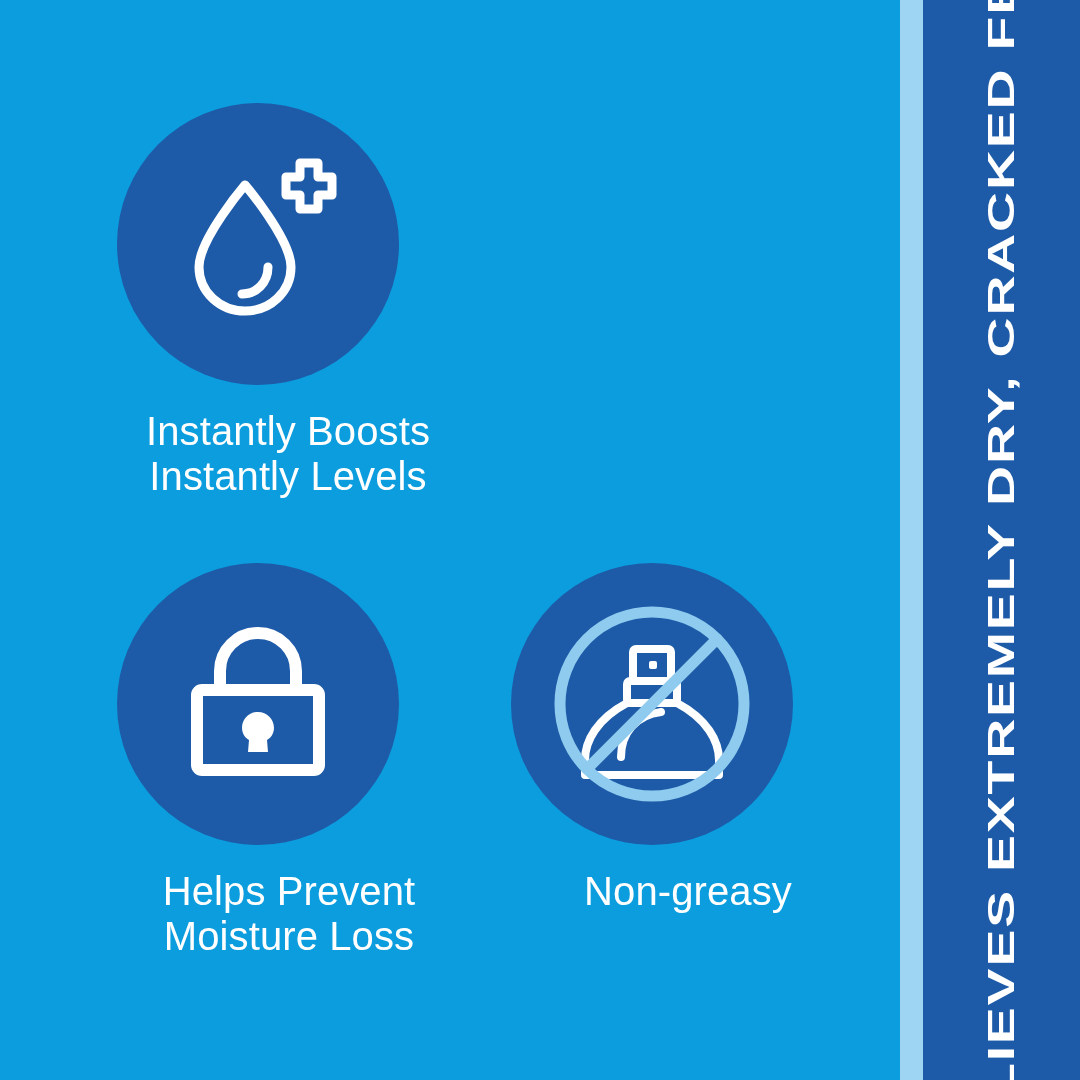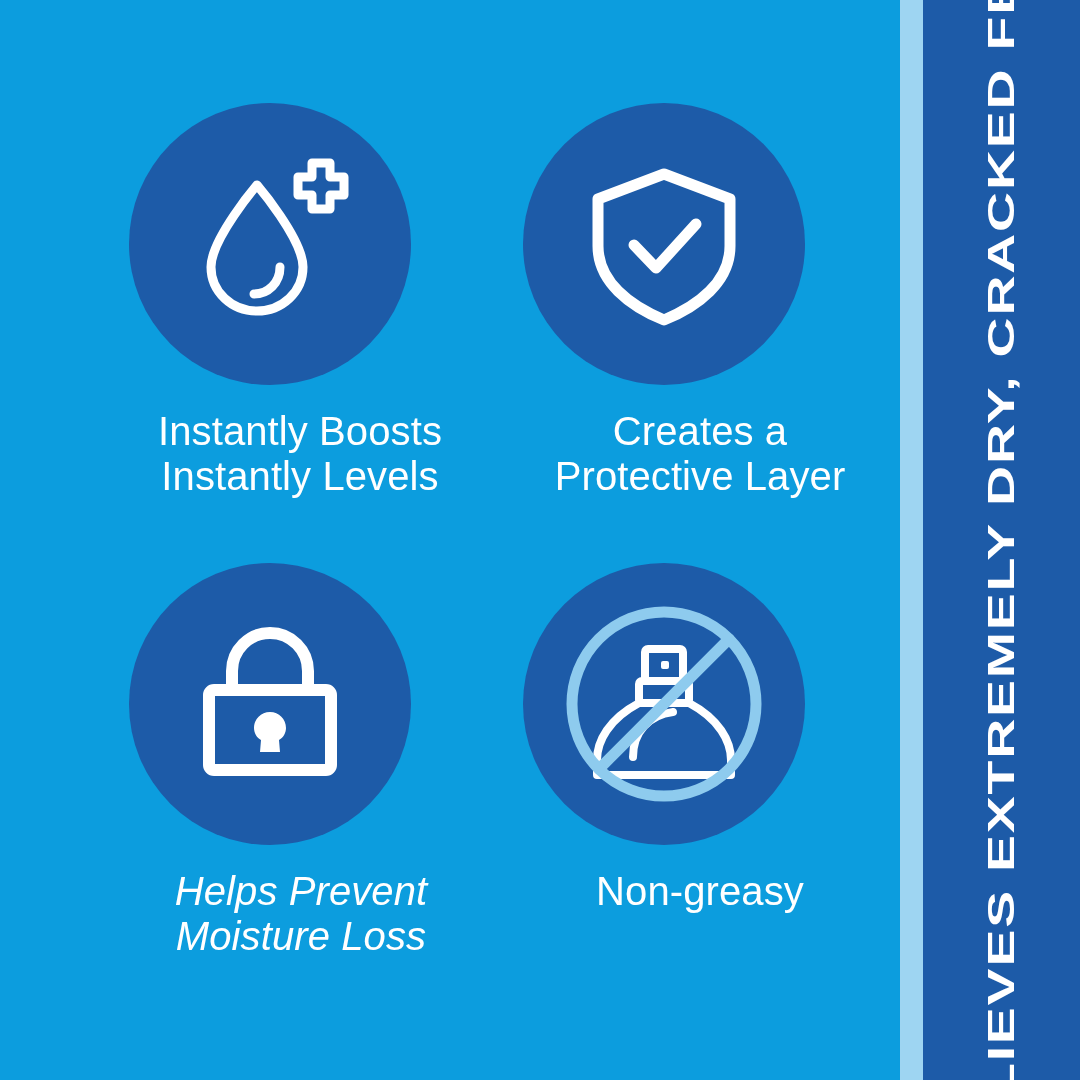--- a/index.html
+++ b/index.html
@@ -56,21 +56,21 @@
     letter-spacing: 1.5px;
     line-height: 1;
     white-space: nowrap;
     transform-origin: center;
     scale: 0.78 1.18;
   }
 
   
   .grid {
     position: absolute;
-    left: 12px;
+    left: 0;
     top: 0;
     width: 900px;
     height: 840px;
   }
   .cell {
     position: absolute;
     width: 420px;
     text-align: center;
   }
   .cell-0 { left: 48px;  top: 103px; }
@@ -98,21 +98,21 @@
   .label {
     margin-top: 24px;
     color: #ffffff;
     font-size: 40px;
     line-height: 1.13;
     font-weight: 400;
     letter-spacing: 0.1px;
   }
   .cell-0 .label { margin-left: 60px; }
   .cell-1 .label { margin-left: 60px; }
-  .cell-2 .label { margin-left: 62px; font-style: italic; }
+  .cell-2 .label { margin-left: 62px; }
   .cell-3 .label { margin-left: 60px; }
   .label .l2 { display: block; }
 </style>
 </head>
 <body>
 
 <div id="stage">
 
   <div class="grid">
 
@@ -123,32 +123,20 @@
           <path d="M105 118 C105 134 93 145 79 145" fill="none" stroke="#ffffff" stroke-width="9" stroke-linecap="round"></path>
           <path d="M137 14 h18 v14 h14 v18 h-14 v14 h-18 v-14 h-14 v-18 h14 z" fill="none" stroke="#ffffff" stroke-width="9" stroke-linejoin="round" stroke-linecap="round"></path>
         </svg>
       </div>
       <div class="label">
         <span class="l1">Instantly Boosts</span>
         <span class="l2">Instantly Levels</span>
       </div>
     </div>
 
-    <div class="cell cell-1">
-      <div class="circle">
-        <svg width="180" height="180" viewBox="0 0 180 180">
-          <path d="M90 20 L156 45 V92 C156 128 124 152 90 166 C56 152 24 128 24 92 V45 Z" fill="none" stroke="#ffffff" stroke-width="11" stroke-linejoin="round" stroke-linecap="round"></path>
-          <path d="M60 91 L82 114 L122 70" fill="none" stroke="#ffffff" stroke-width="11" stroke-linejoin="round" stroke-linecap="round"></path>
-        </svg>
-      </div>
-      <div class="label">
-        <span class="l1">Creates a</span>
-        <span class="l2">Protective Layer</span>
-      </div>
-    </div>
 
     <div class="cell cell-2">
       <div class="circle">
         <svg width="170" height="170" viewBox="0 0 170 170">
           <path d="M47 71 V52 C47 31 64 14 85 14 C106 14 123 31 123 52 V71" fill="none" stroke="#ffffff" stroke-width="12" stroke-linecap="round"></path>
           <rect x="24" y="71" width="122" height="80" rx="5" fill="none" stroke="#ffffff" stroke-width="12" stroke-linejoin="round"></rect>
           <path d="M85 93 C94 93 101 100 101 109 C101 114 98 119 94 121 L95 133 H75 L76 121 C72 119 69 114 69 109 C69 100 76 93 85 93 Z" fill="#ffffff"></path>
         </svg>
       </div>
       <div class="label">

